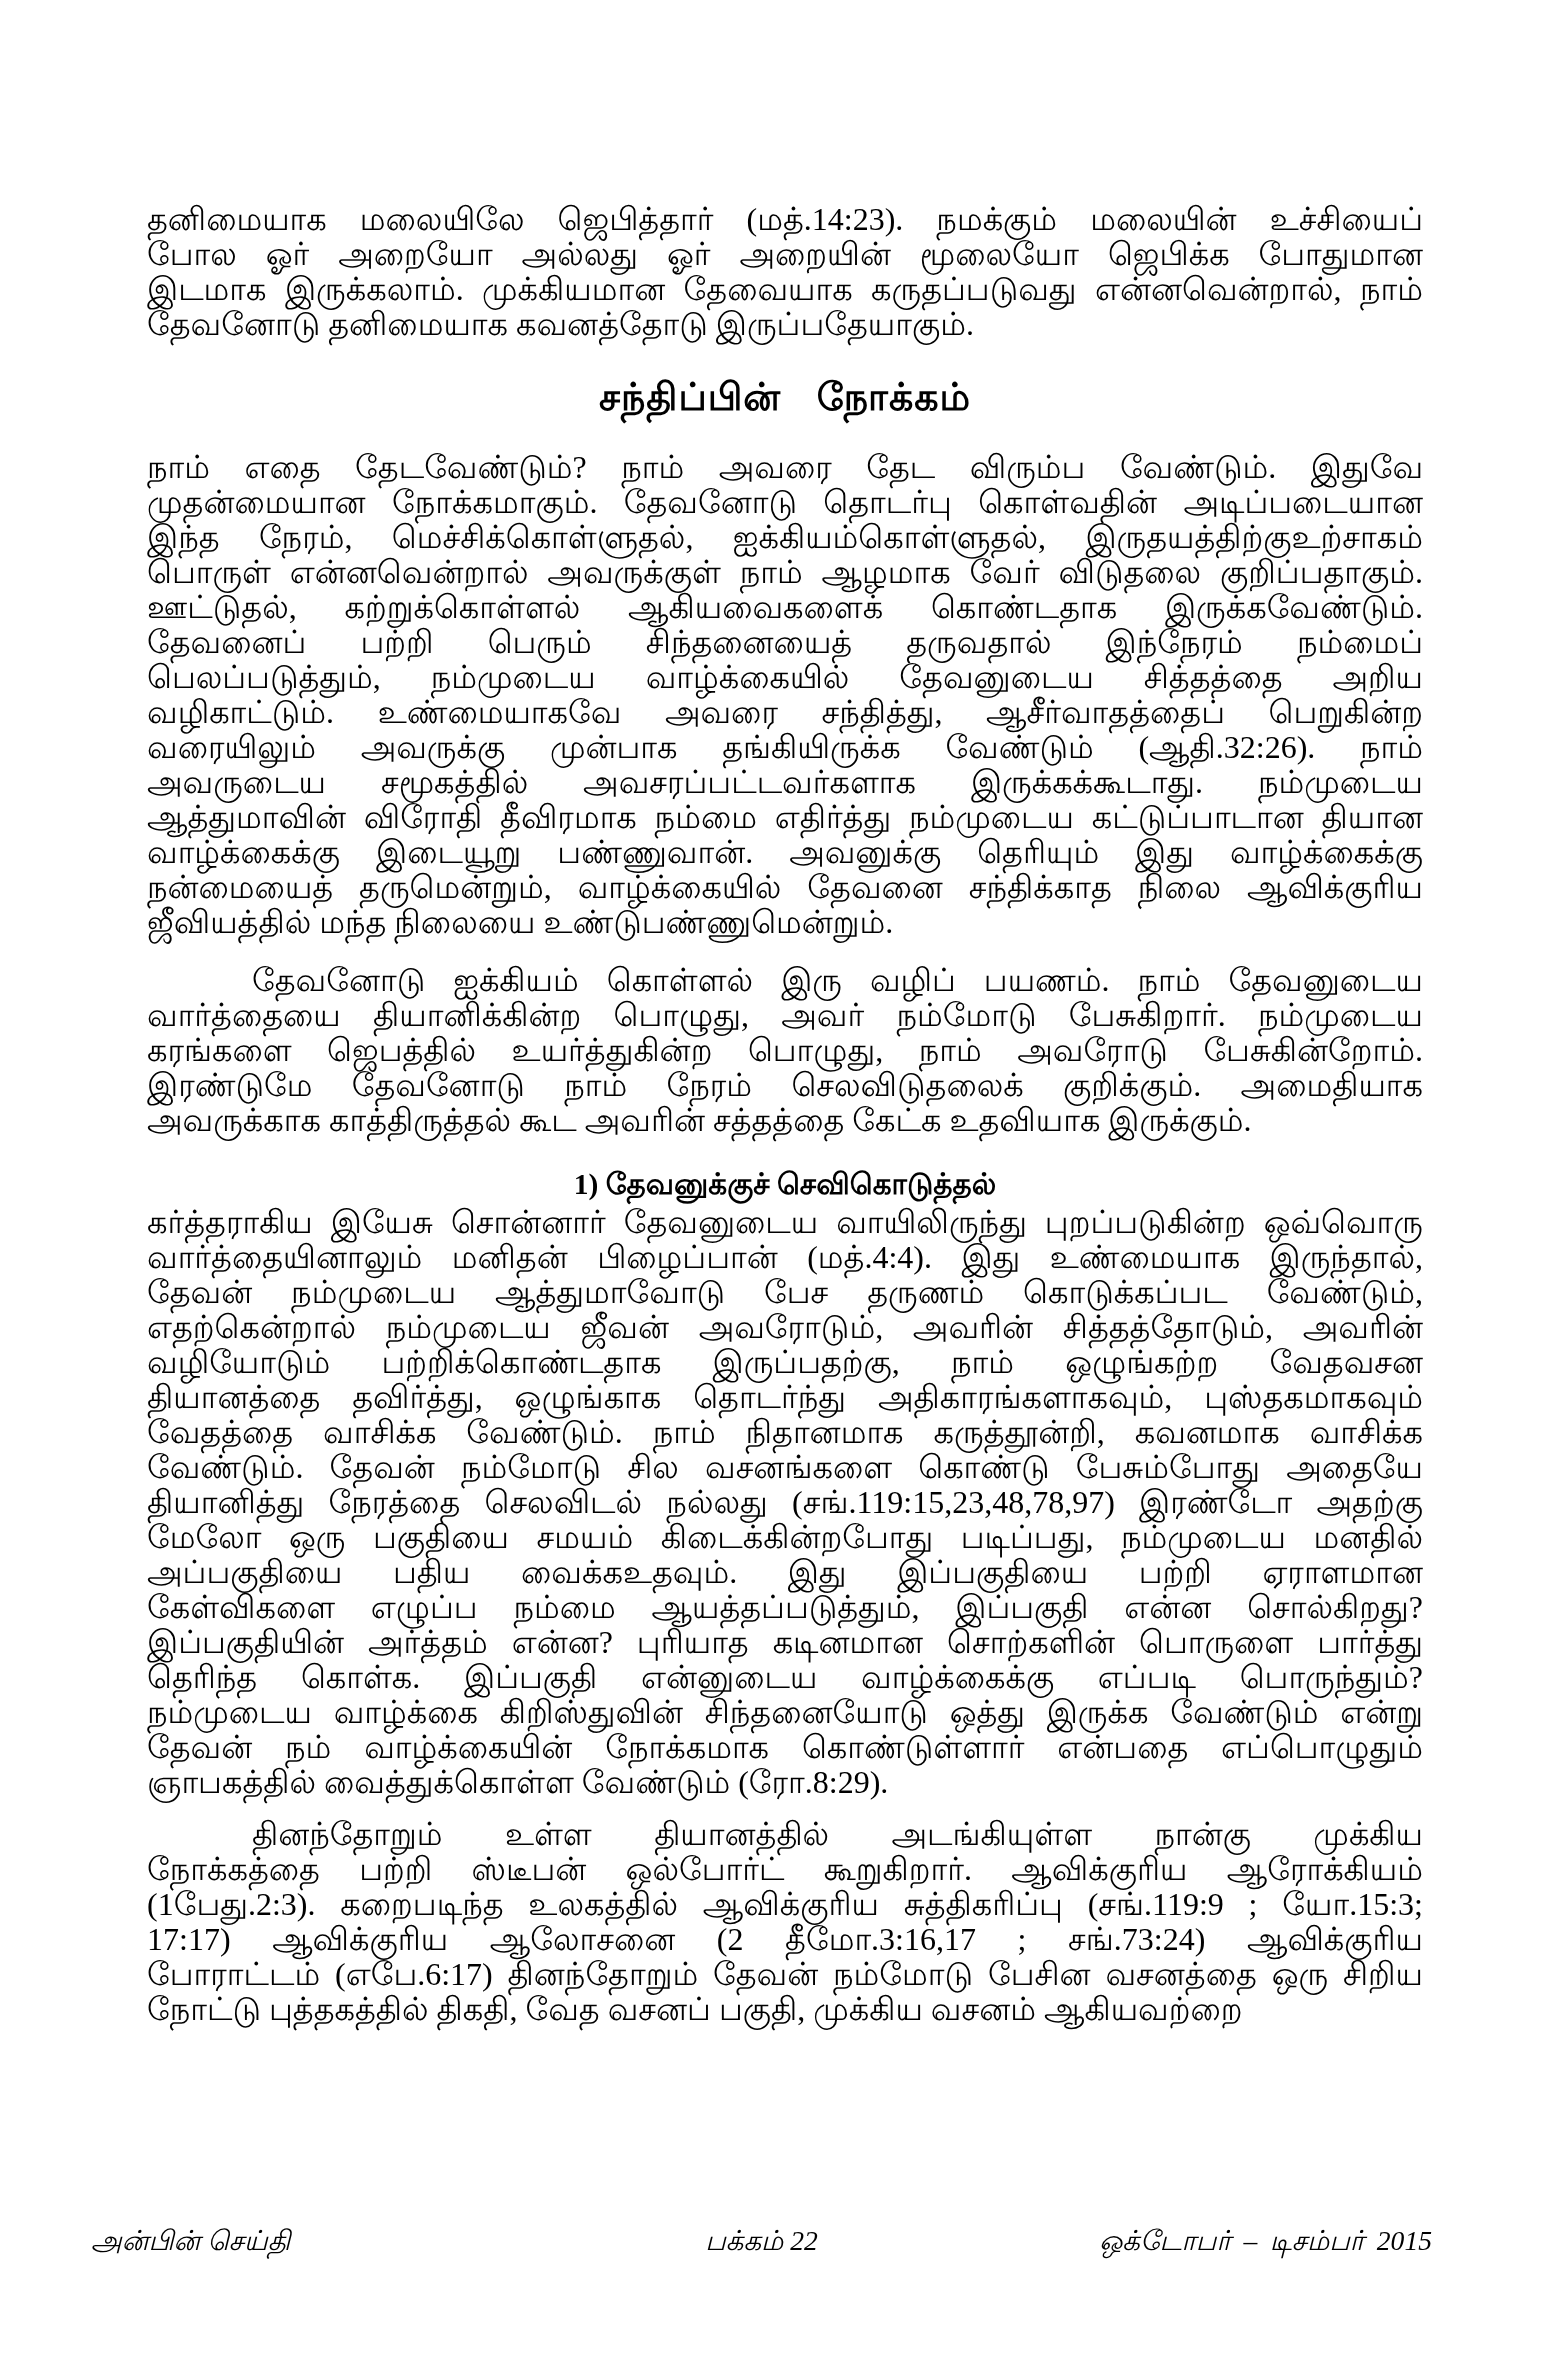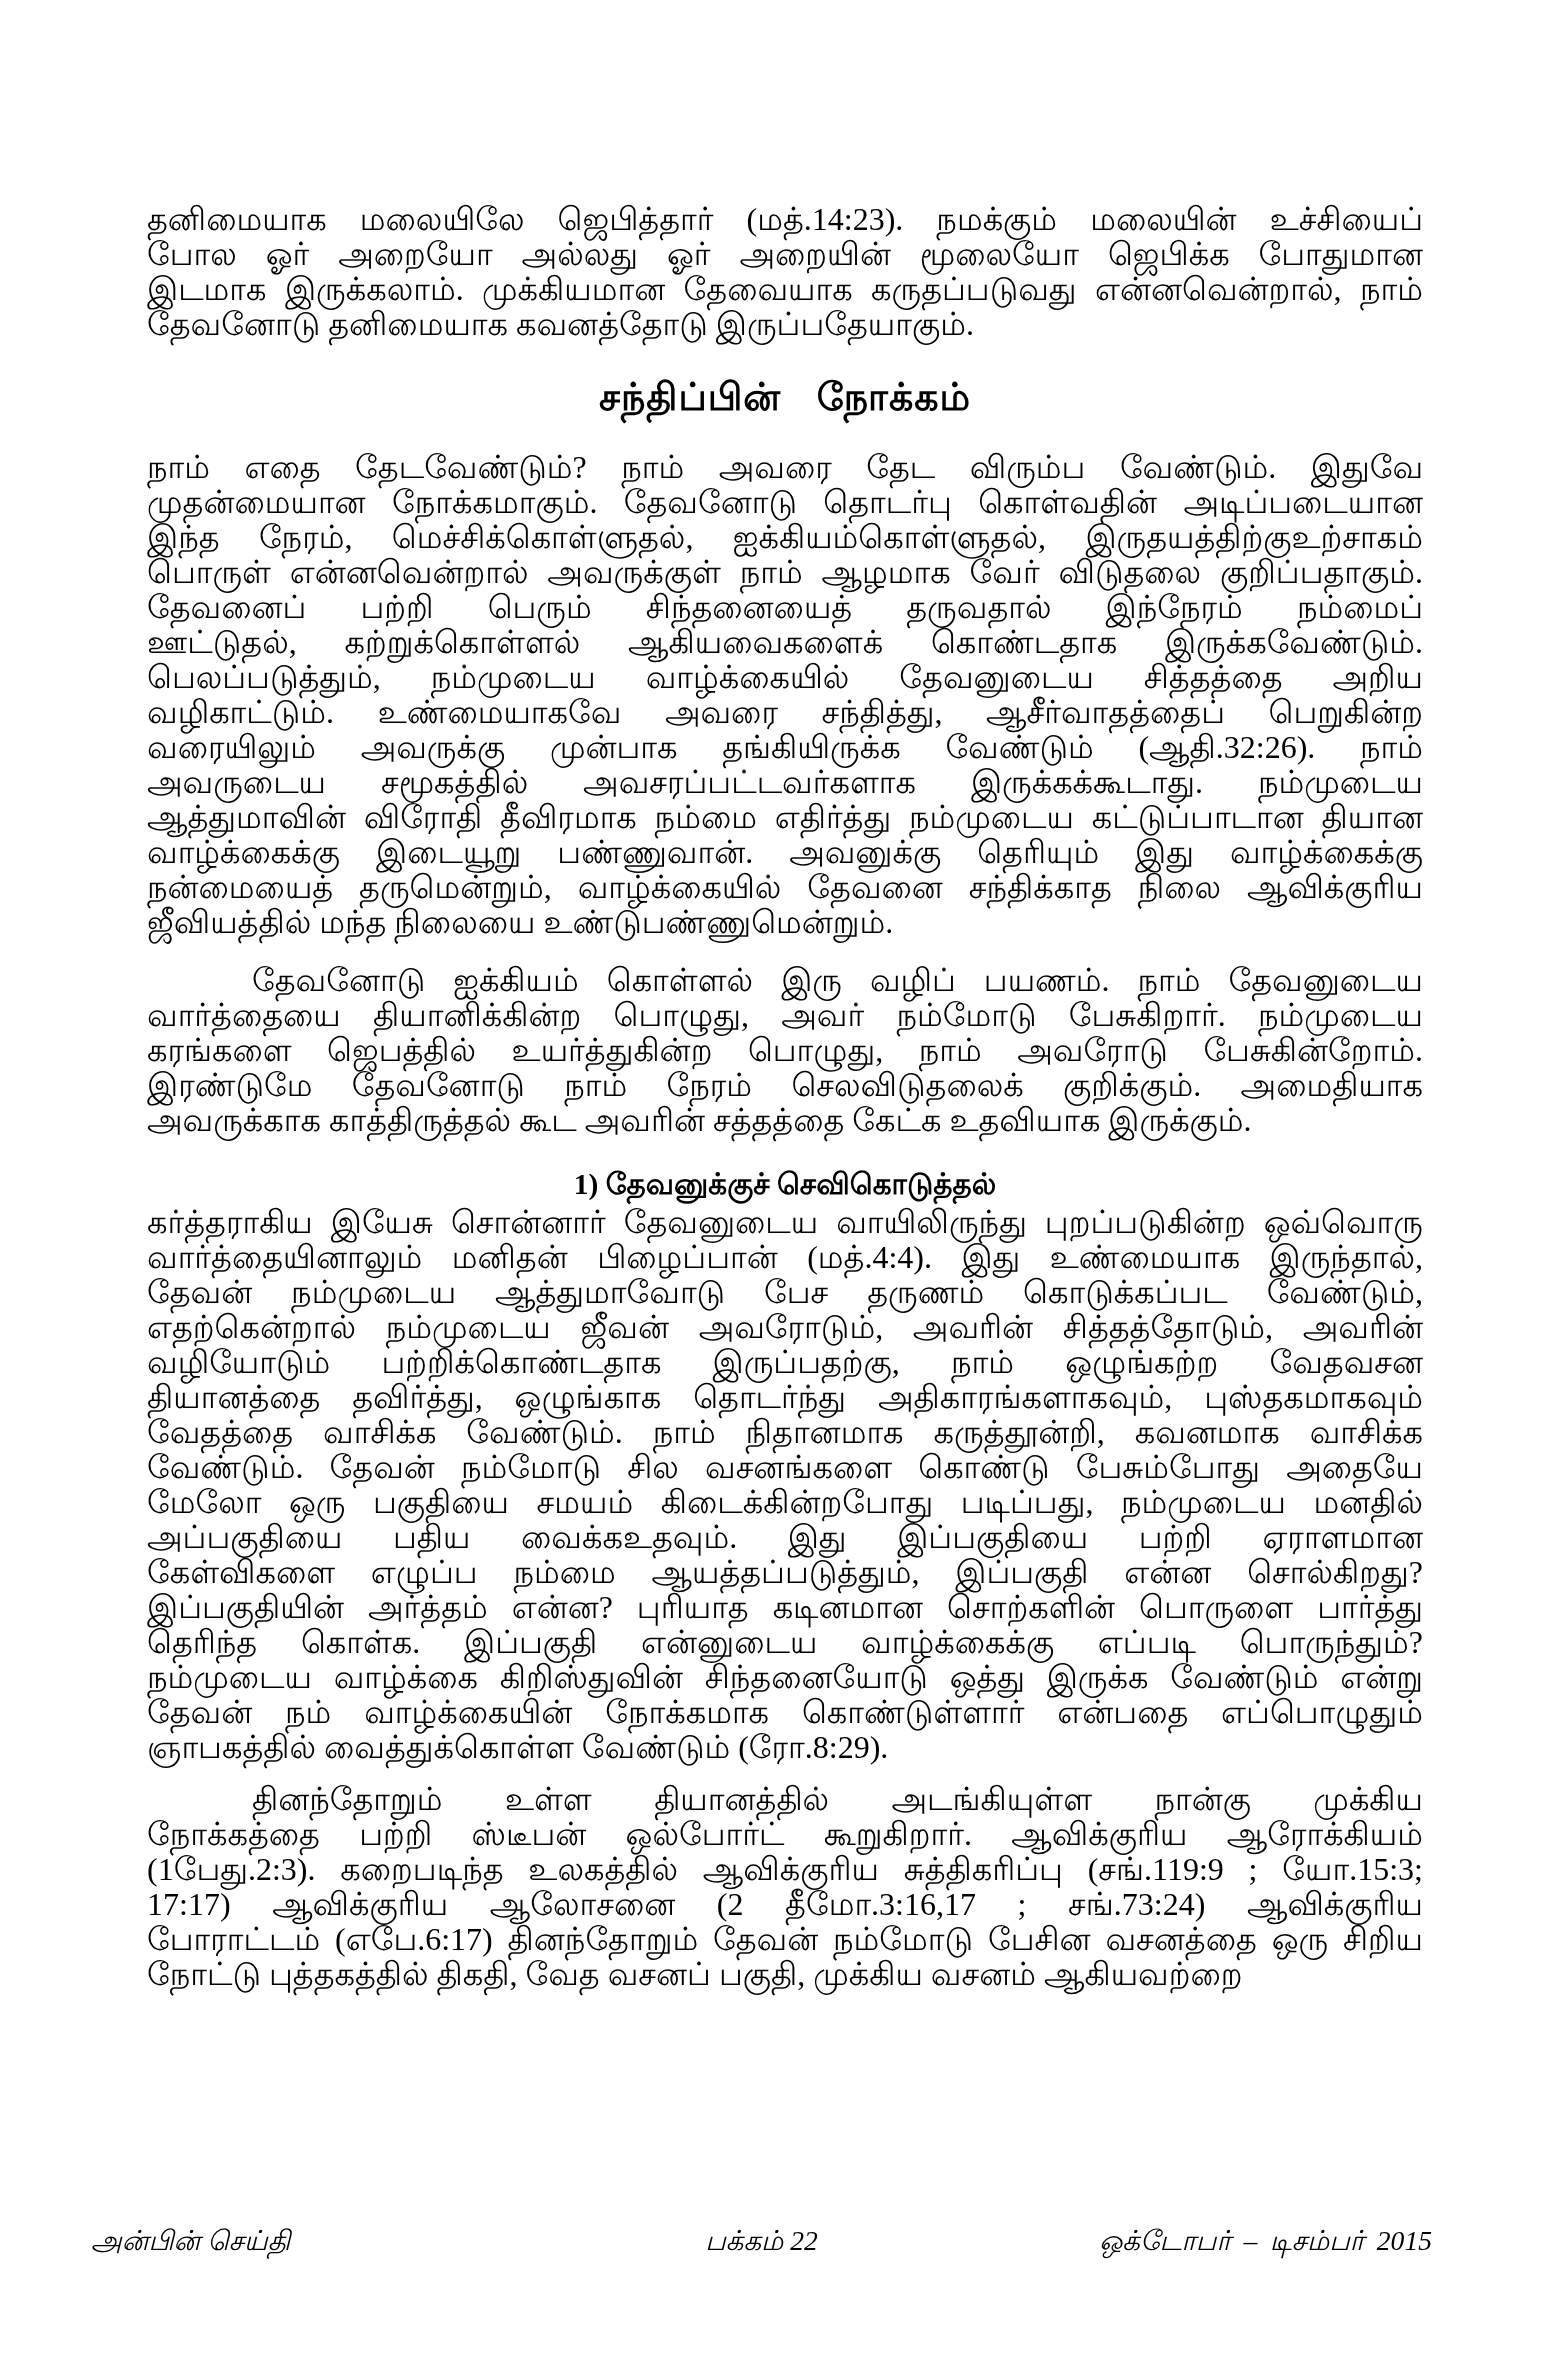--- a/index.html
+++ b/index.html
@@ -80,22 +80,22 @@
         <div class="line" data-name="paragraph-line">போல ஓர் அறையோ அல்லது ஓர் அறையின் மூலையோ ஜெபிக்க போதுமான</div>
         <div class="line" data-name="paragraph-line">இடமாக இருக்கலாம். முக்கியமான தேவையாக கருதப்படுவது என்னவென்றால், நாம்</div>
         <div class="line last" data-name="paragraph-line">தேவனோடு தனிமையாக கவனத்தோடு இருப்பதேயாகும்.</div>
       </div>
       <div class="heading" data-name="main-heading">சந்திப்பின் நோக்கம்</div>
       <div class="para" data-name="purpose-paragraph">
         <div class="line" data-name="paragraph-line">நாம் எதை தேடவேண்டும்? நாம் அவரை தேட விரும்ப வேண்டும். இதுவே</div>
         <div class="line" data-name="paragraph-line">முதன்மையான நோக்கமாகும். தேவனோடு தொடர்பு கொள்வதின் அடிப்படையான</div>
         <div class="line" data-name="paragraph-line">இந்த நேரம், மெச்சிக்கொள்ளுதல், ஐக்கியம்கொள்ளுதல், இருதயத்திற்குஉற்சாகம்</div>
         <div class="line" data-name="paragraph-line">பொருள் என்னவென்றால் அவருக்குள் நாம் ஆழமாக வேர் விடுதலை குறிப்பதாகும்.</div>
+        <div class="line" data-name="paragraph-line">ஊட்டுதல், கற்றுக்கொள்ளல் ஆகியவைகளைக் கொண்டதாக இருக்கவேண்டும்.</div>
         <div class="line" data-name="paragraph-line">தேவனைப் பற்றி பெரும் சிந்தனையைத் தருவதால் இந்நேரம் நம்மைப்</div>
-        <div class="line" data-name="paragraph-line">ஊட்டுதல், கற்றுக்கொள்ளல் ஆகியவைகளைக் கொண்டதாக இருக்கவேண்டும்.</div>
         <div class="line" data-name="paragraph-line">பெலப்படுத்தும், நம்முடைய வாழ்க்கையில் தேவனுடைய சித்தத்தை அறிய</div>
         <div class="line" data-name="paragraph-line">வழிகாட்டும். உண்மையாகவே அவரை சந்தித்து, ஆசீர்வாதத்தைப் பெறுகின்ற</div>
         <div class="line" data-name="paragraph-line">வரையிலும் அவருக்கு முன்பாக தங்கியிருக்க வேண்டும் (ஆதி.32:26). நாம்</div>
         <div class="line" data-name="paragraph-line">அவருடைய சமூகத்தில் அவசரப்பட்டவர்களாக இருக்கக்கூடாது. நம்முடைய</div>
         <div class="line" data-name="paragraph-line">ஆத்துமாவின் விரோதி தீவிரமாக நம்மை எதிர்த்து நம்முடைய கட்டுப்பாடான தியான</div>
         <div class="line" data-name="paragraph-line">வாழ்க்கைக்கு இடையூறு பண்ணுவான். அவனுக்கு தெரியும் இது வாழ்க்கைக்கு</div>
         <div class="line" data-name="paragraph-line">நன்மையைத் தருமென்றும், வாழ்க்கையில் தேவனை சந்திக்காத நிலை ஆவிக்குரிய</div>
         <div class="line last" data-name="paragraph-line">ஜீவியத்தில் மந்த நிலையை உண்டுபண்ணுமென்றும்.</div>
       </div>
       <div class="para" data-name="fellowship-paragraph">
@@ -108,20 +108,21 @@
       <div class="subheading" data-name="section-1-heading">1) தேவனுக்குச் செவிகொடுத்தல்</div>
       <div class="para" data-name="listening-paragraph">
         <div class="line" data-name="paragraph-line">கர்த்தராகிய இயேசு சொன்னார் தேவனுடைய வாயிலிருந்து புறப்படுகின்ற ஒவ்வொரு</div>
         <div class="line" data-name="paragraph-line">வார்த்தையினாலும் மனிதன் பிழைப்பான் (மத்.4:4). இது உண்மையாக இருந்தால்,</div>
         <div class="line" data-name="paragraph-line">தேவன் நம்முடைய ஆத்துமாவோடு பேச தருணம் கொடுக்கப்பட வேண்டும்,</div>
         <div class="line" data-name="paragraph-line">எதற்கென்றால் நம்முடைய ஜீவன் அவரோடும், அவரின் சித்தத்தோடும், அவரின்</div>
         <div class="line" data-name="paragraph-line">வழியோடும் பற்றிக்கொண்டதாக இருப்பதற்கு, நாம் ஒழுங்கற்ற வேதவசன</div>
         <div class="line" data-name="paragraph-line">தியானத்தை தவிர்த்து, ஒழுங்காக தொடர்ந்து அதிகாரங்களாகவும், புஸ்தகமாகவும்</div>
         <div class="line" data-name="paragraph-line">வேதத்தை வாசிக்க வேண்டும். நாம் நிதானமாக கருத்தூன்றி, கவனமாக வாசிக்க</div>
         <div class="line" data-name="paragraph-line">வேண்டும். தேவன் நம்மோடு சில வசனங்களை கொண்டு பேசும்போது அதையே</div>
+        <div class="line" data-name="paragraph-line">தியானித்து நேரத்தை செலவிடல் நல்லது (சங்.119:15,23,48,78,97) இரண்டோ அதற்கு</div>
         <div class="line" data-name="paragraph-line">மேலோ ஒரு பகுதியை சமயம் கிடைக்கின்றபோது படிப்பது, நம்முடைய மனதில்</div>
         <div class="line" data-name="paragraph-line">அப்பகுதியை பதிய வைக்கஉதவும். இது இப்பகுதியை பற்றி ஏராளமான</div>
         <div class="line" data-name="paragraph-line">கேள்விகளை எழுப்ப நம்மை ஆயத்தப்படுத்தும், இப்பகுதி என்ன சொல்கிறது?</div>
         <div class="line" data-name="paragraph-line">இப்பகுதியின் அர்த்தம் என்ன? புரியாத கடினமான சொற்களின் பொருளை பார்த்து</div>
         <div class="line" data-name="paragraph-line">தெரிந்த கொள்க. இப்பகுதி என்னுடைய வாழ்க்கைக்கு எப்படி பொருந்தும்?</div>
         <div class="line" data-name="paragraph-line">நம்முடைய வாழ்க்கை கிறிஸ்துவின் சிந்தனையோடு ஒத்து இருக்க வேண்டும் என்று</div>
         <div class="line" data-name="paragraph-line">தேவன் நம் வாழ்க்கையின் நோக்கமாக கொண்டுள்ளார் என்பதை எப்பொழுதும்</div>
         <div class="line last" data-name="paragraph-line">ஞாபகத்தில் வைத்துக்கொள்ள வேண்டும் (ரோ.8:29).</div>
       </div>
       <div class="para" data-name="daily-meditation-paragraph">

